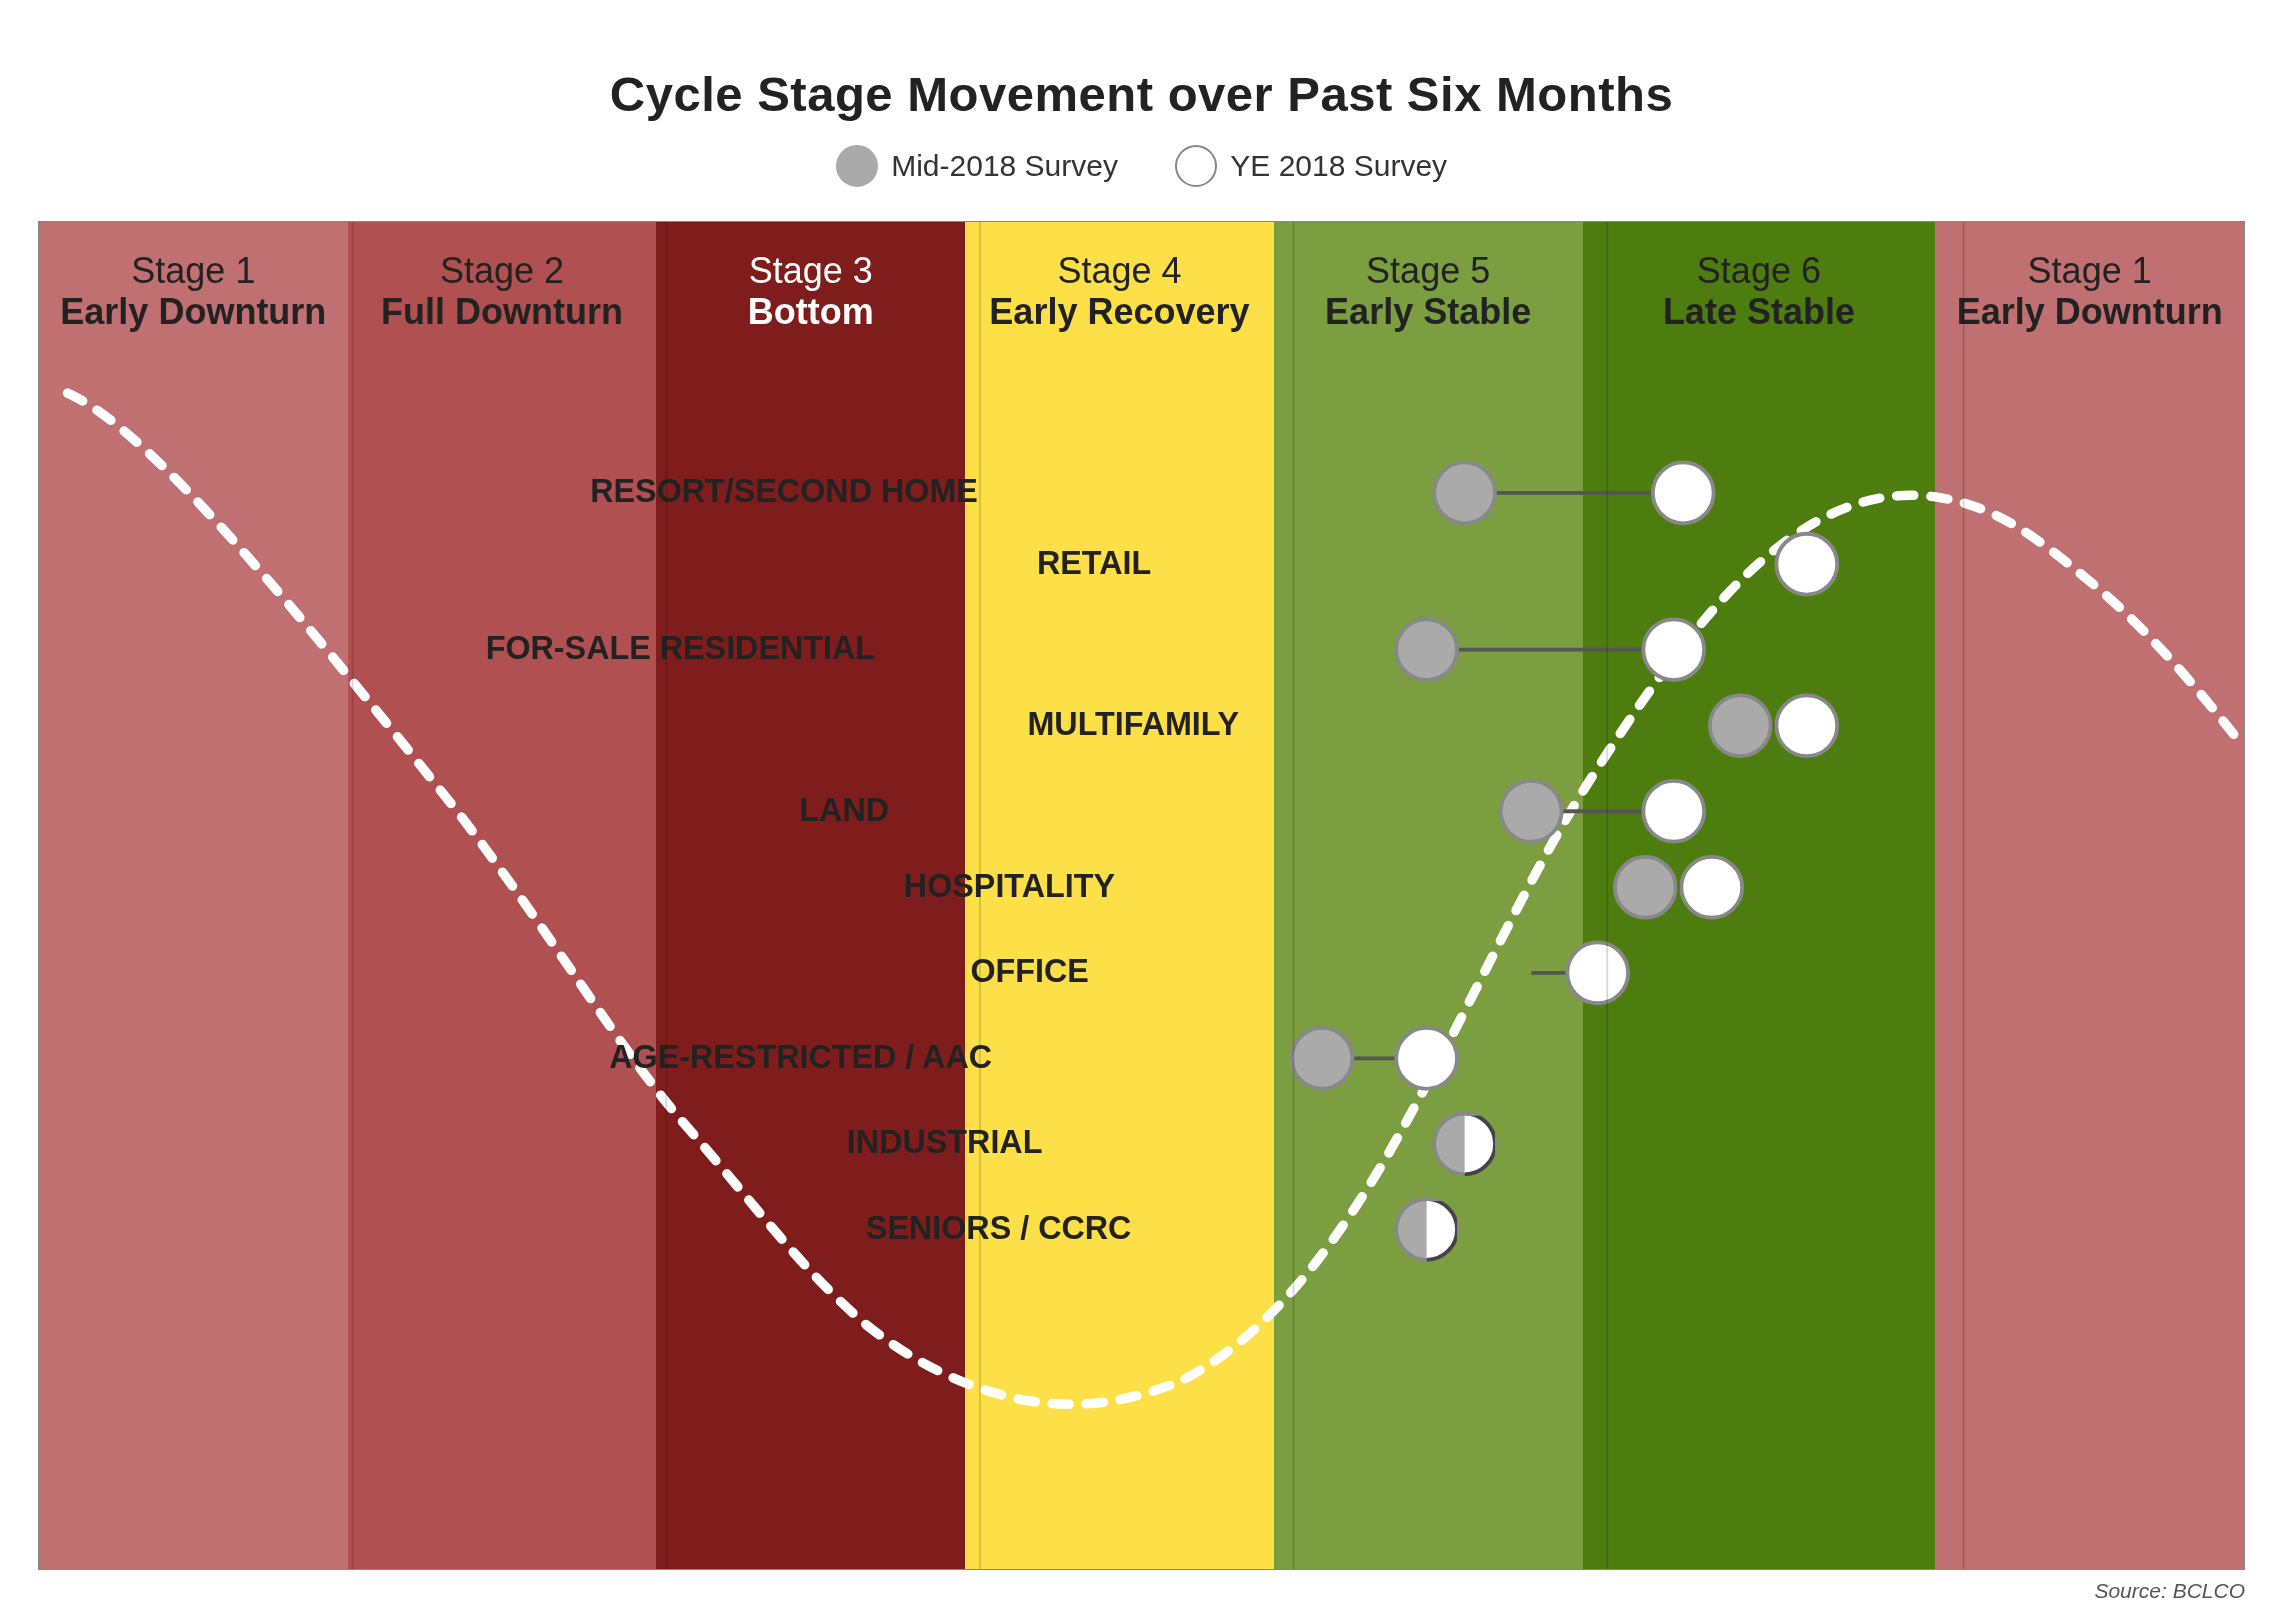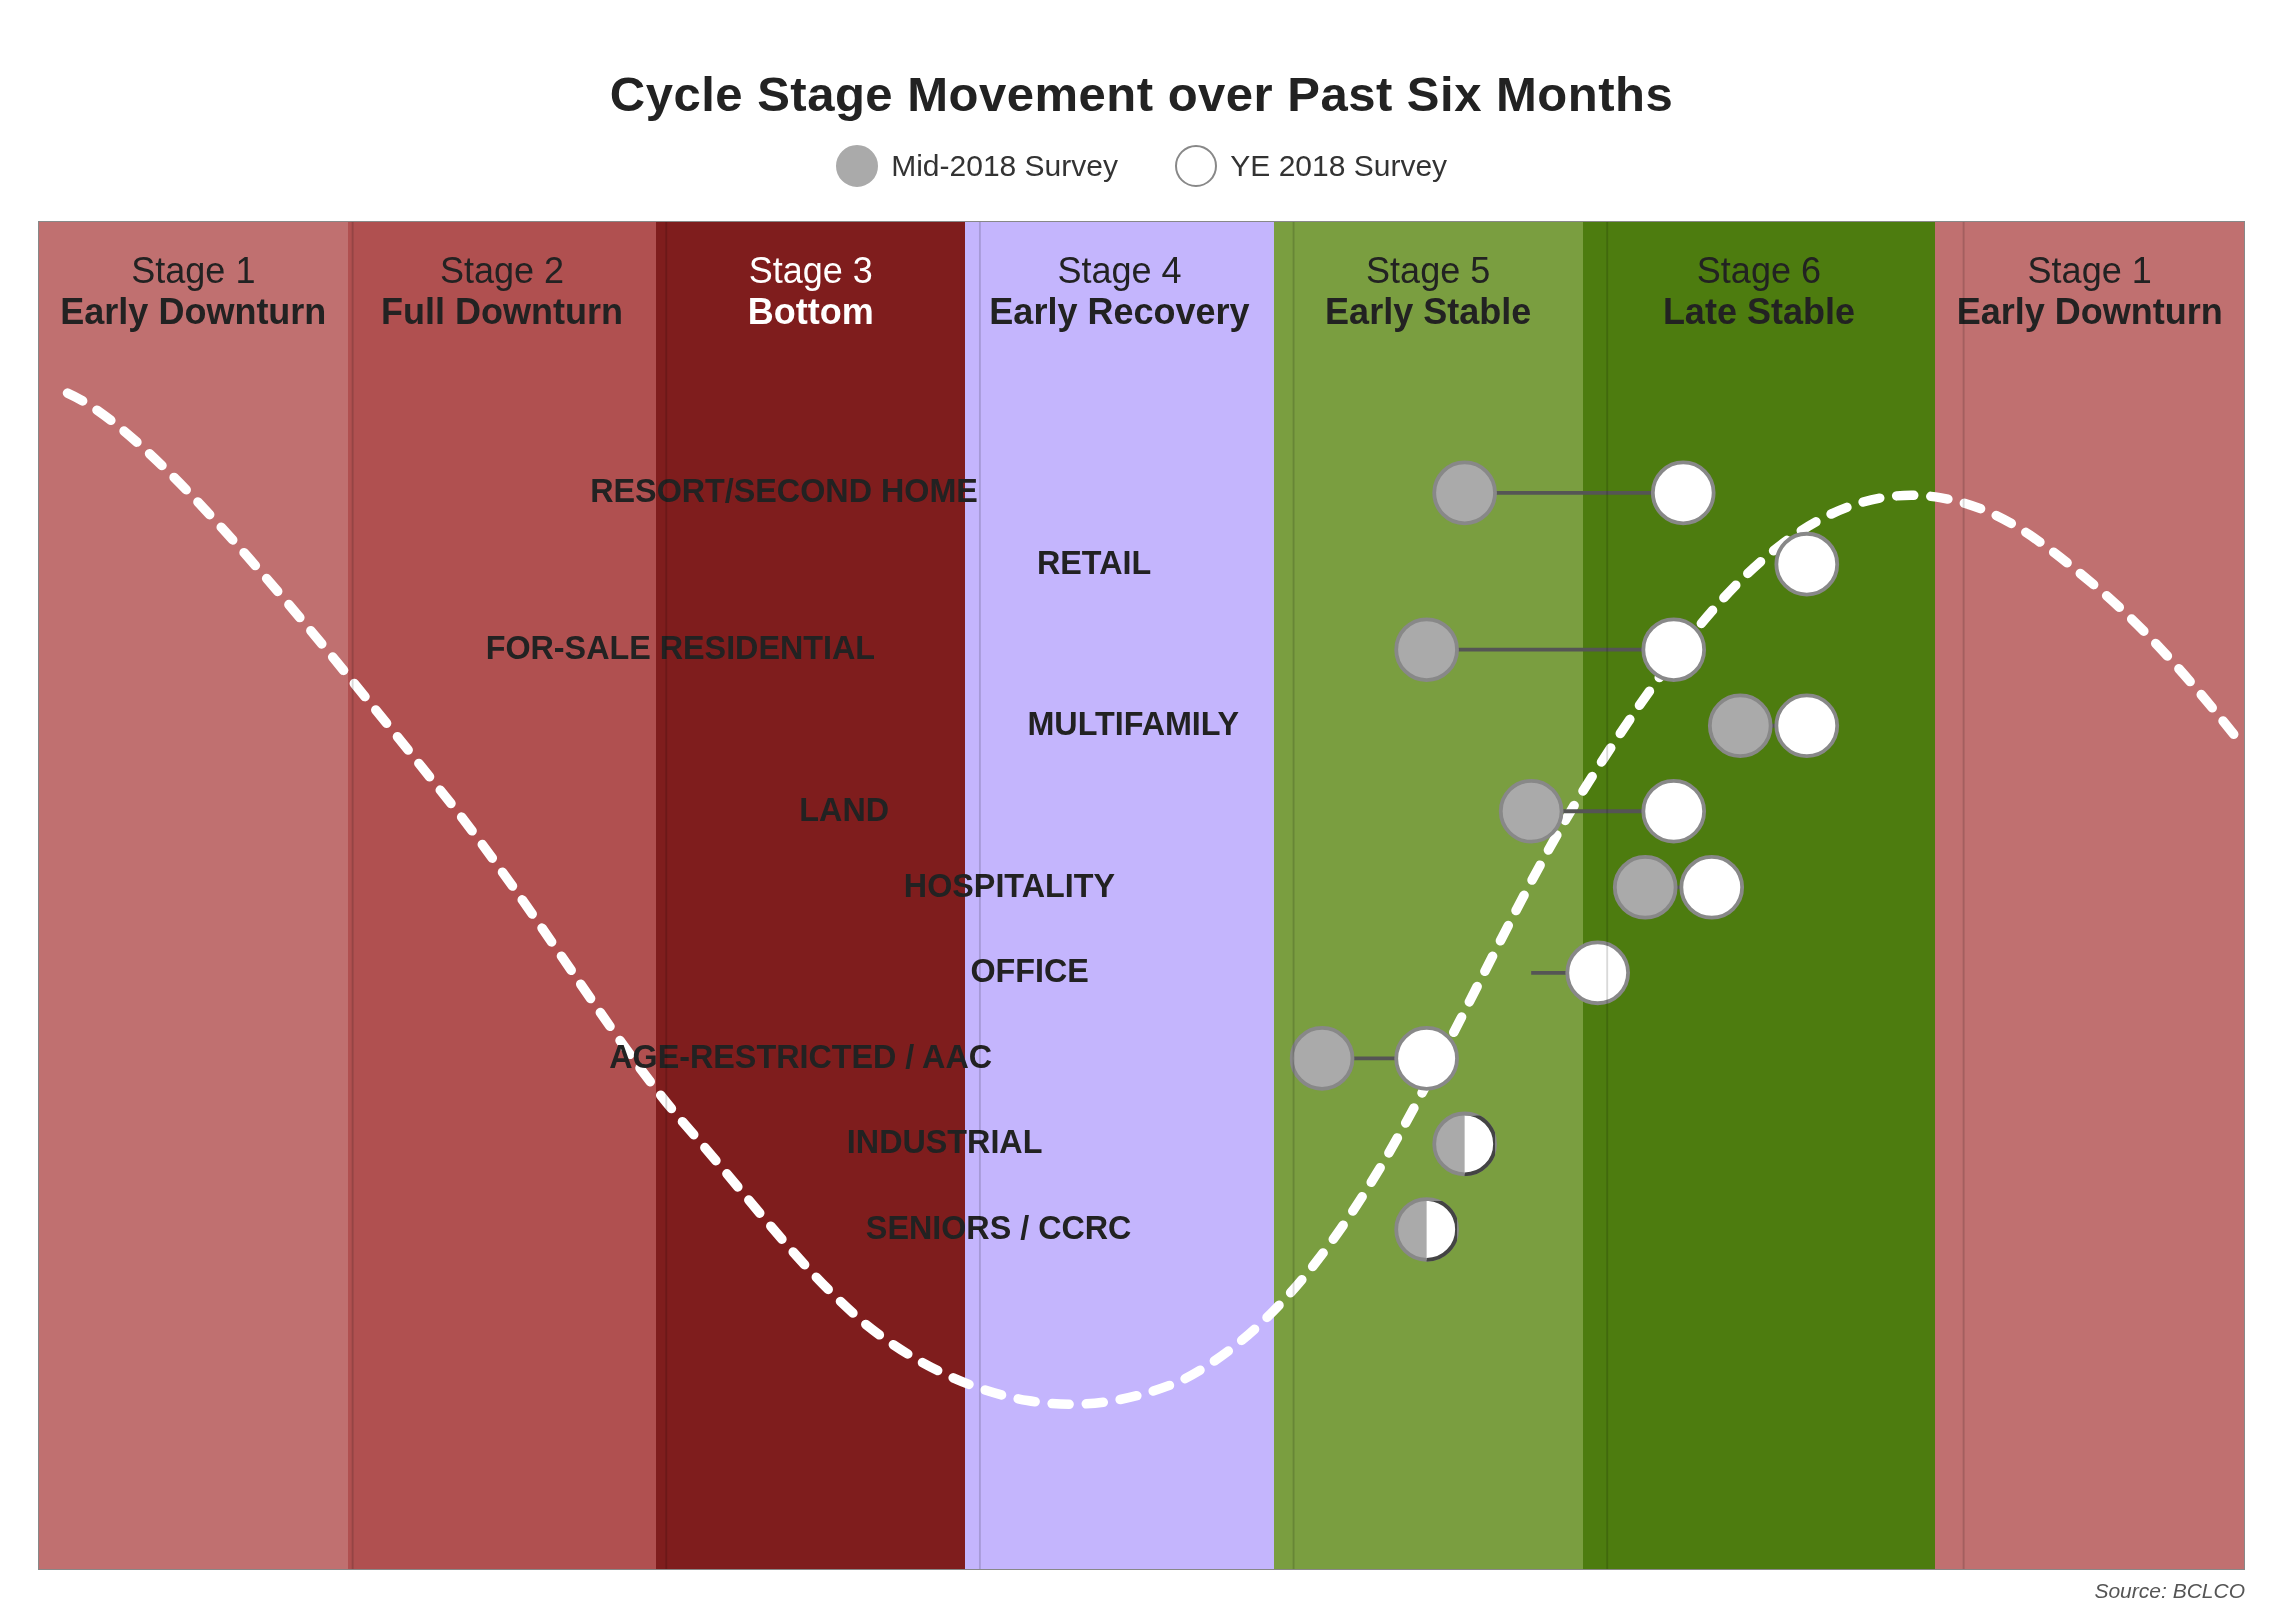--- a/index.html
+++ b/index.html
@@ -73,21 +73,21 @@
       flex-direction: column;
       align-items: center;
       justify-content: flex-start;
       padding-top: 28.5px;
       height: 100%;
       position: relative;
     }
     .stage-col.stage1a { flex: 1.05; background: #c07070; }
     .stage-col.stage2  { flex: 1.05; background: #b05050; }
     .stage-col.stage3  { flex: 1.05; background: #7f1d1d; }
-    .stage-col.stage4  { flex: 1.05; background: #c4b5fd; }
+    .stage-col.stage4  { flex: 1.05; background: #fde047; }
     .stage-col.stage5  { flex: 1.05; background: #7a9e40; }
     .stage-col.stage6  { flex: 1.20; background: #4d7c0f; }
     .stage-col.stage1b { flex: 1.05; background: #c07070; }
 
     .stage-num {
       font-size: 36px;
       font-weight: normal;
       color: #222;
       line-height: 1.1;
     }

